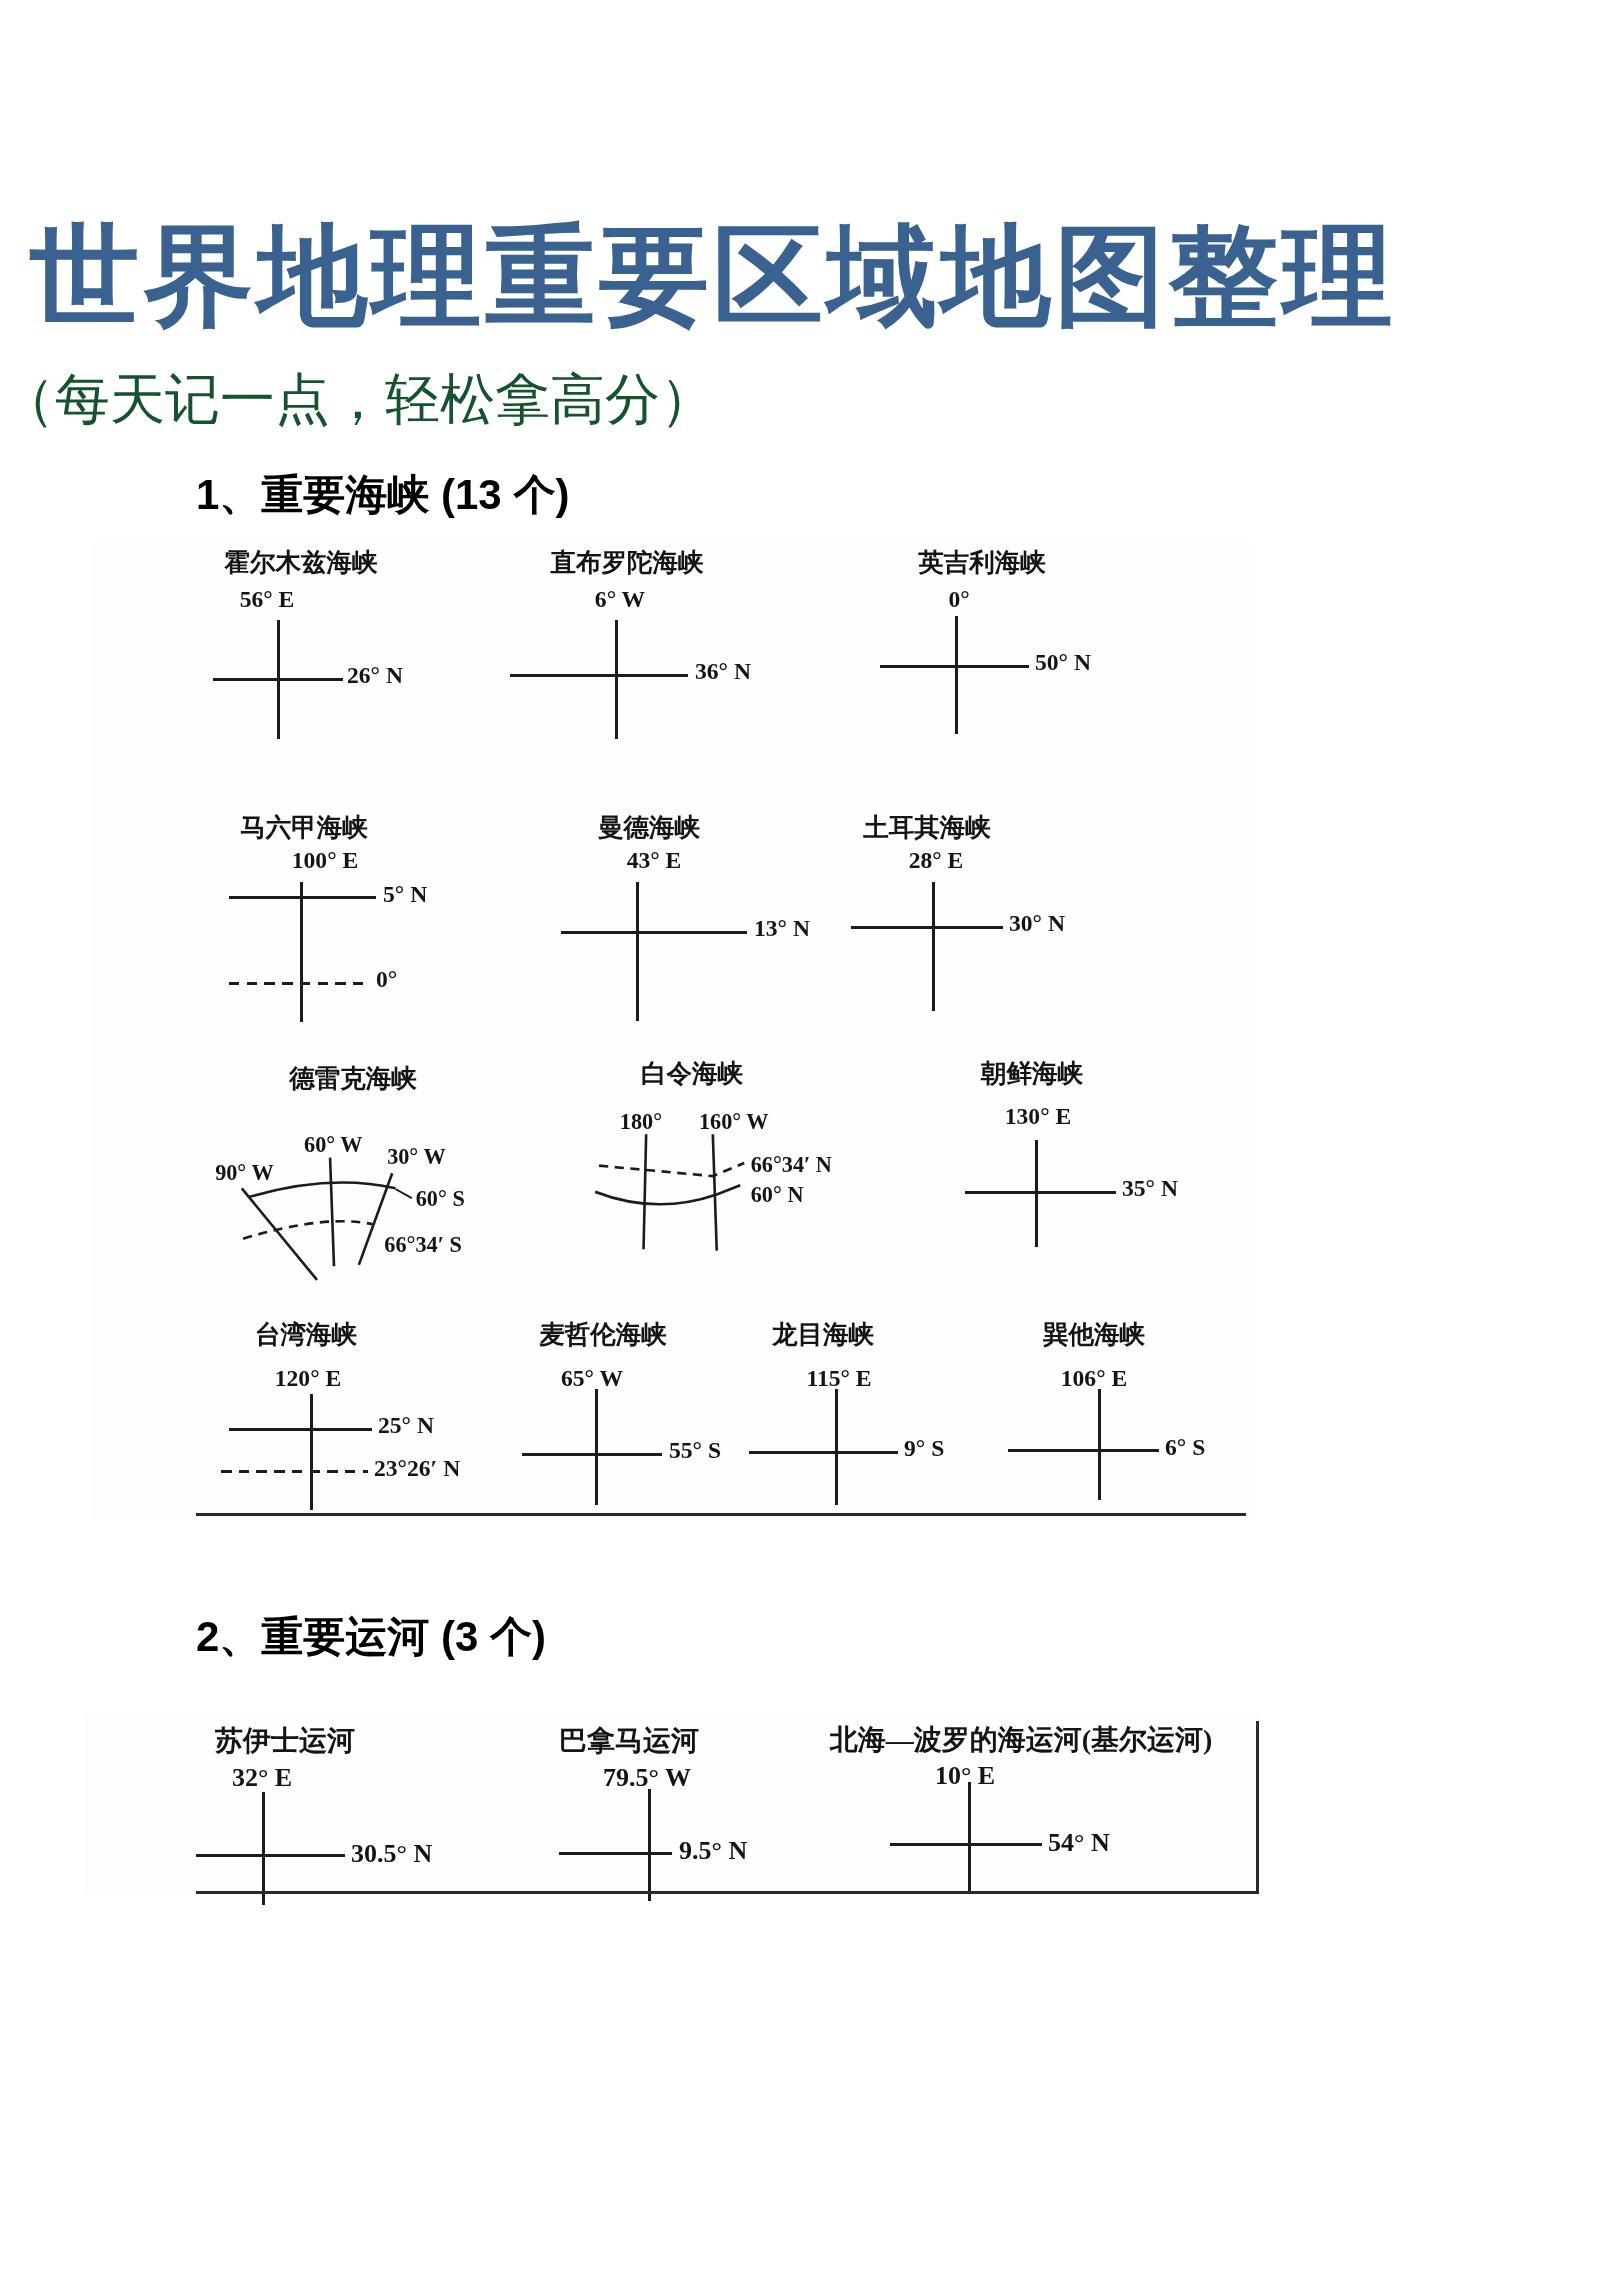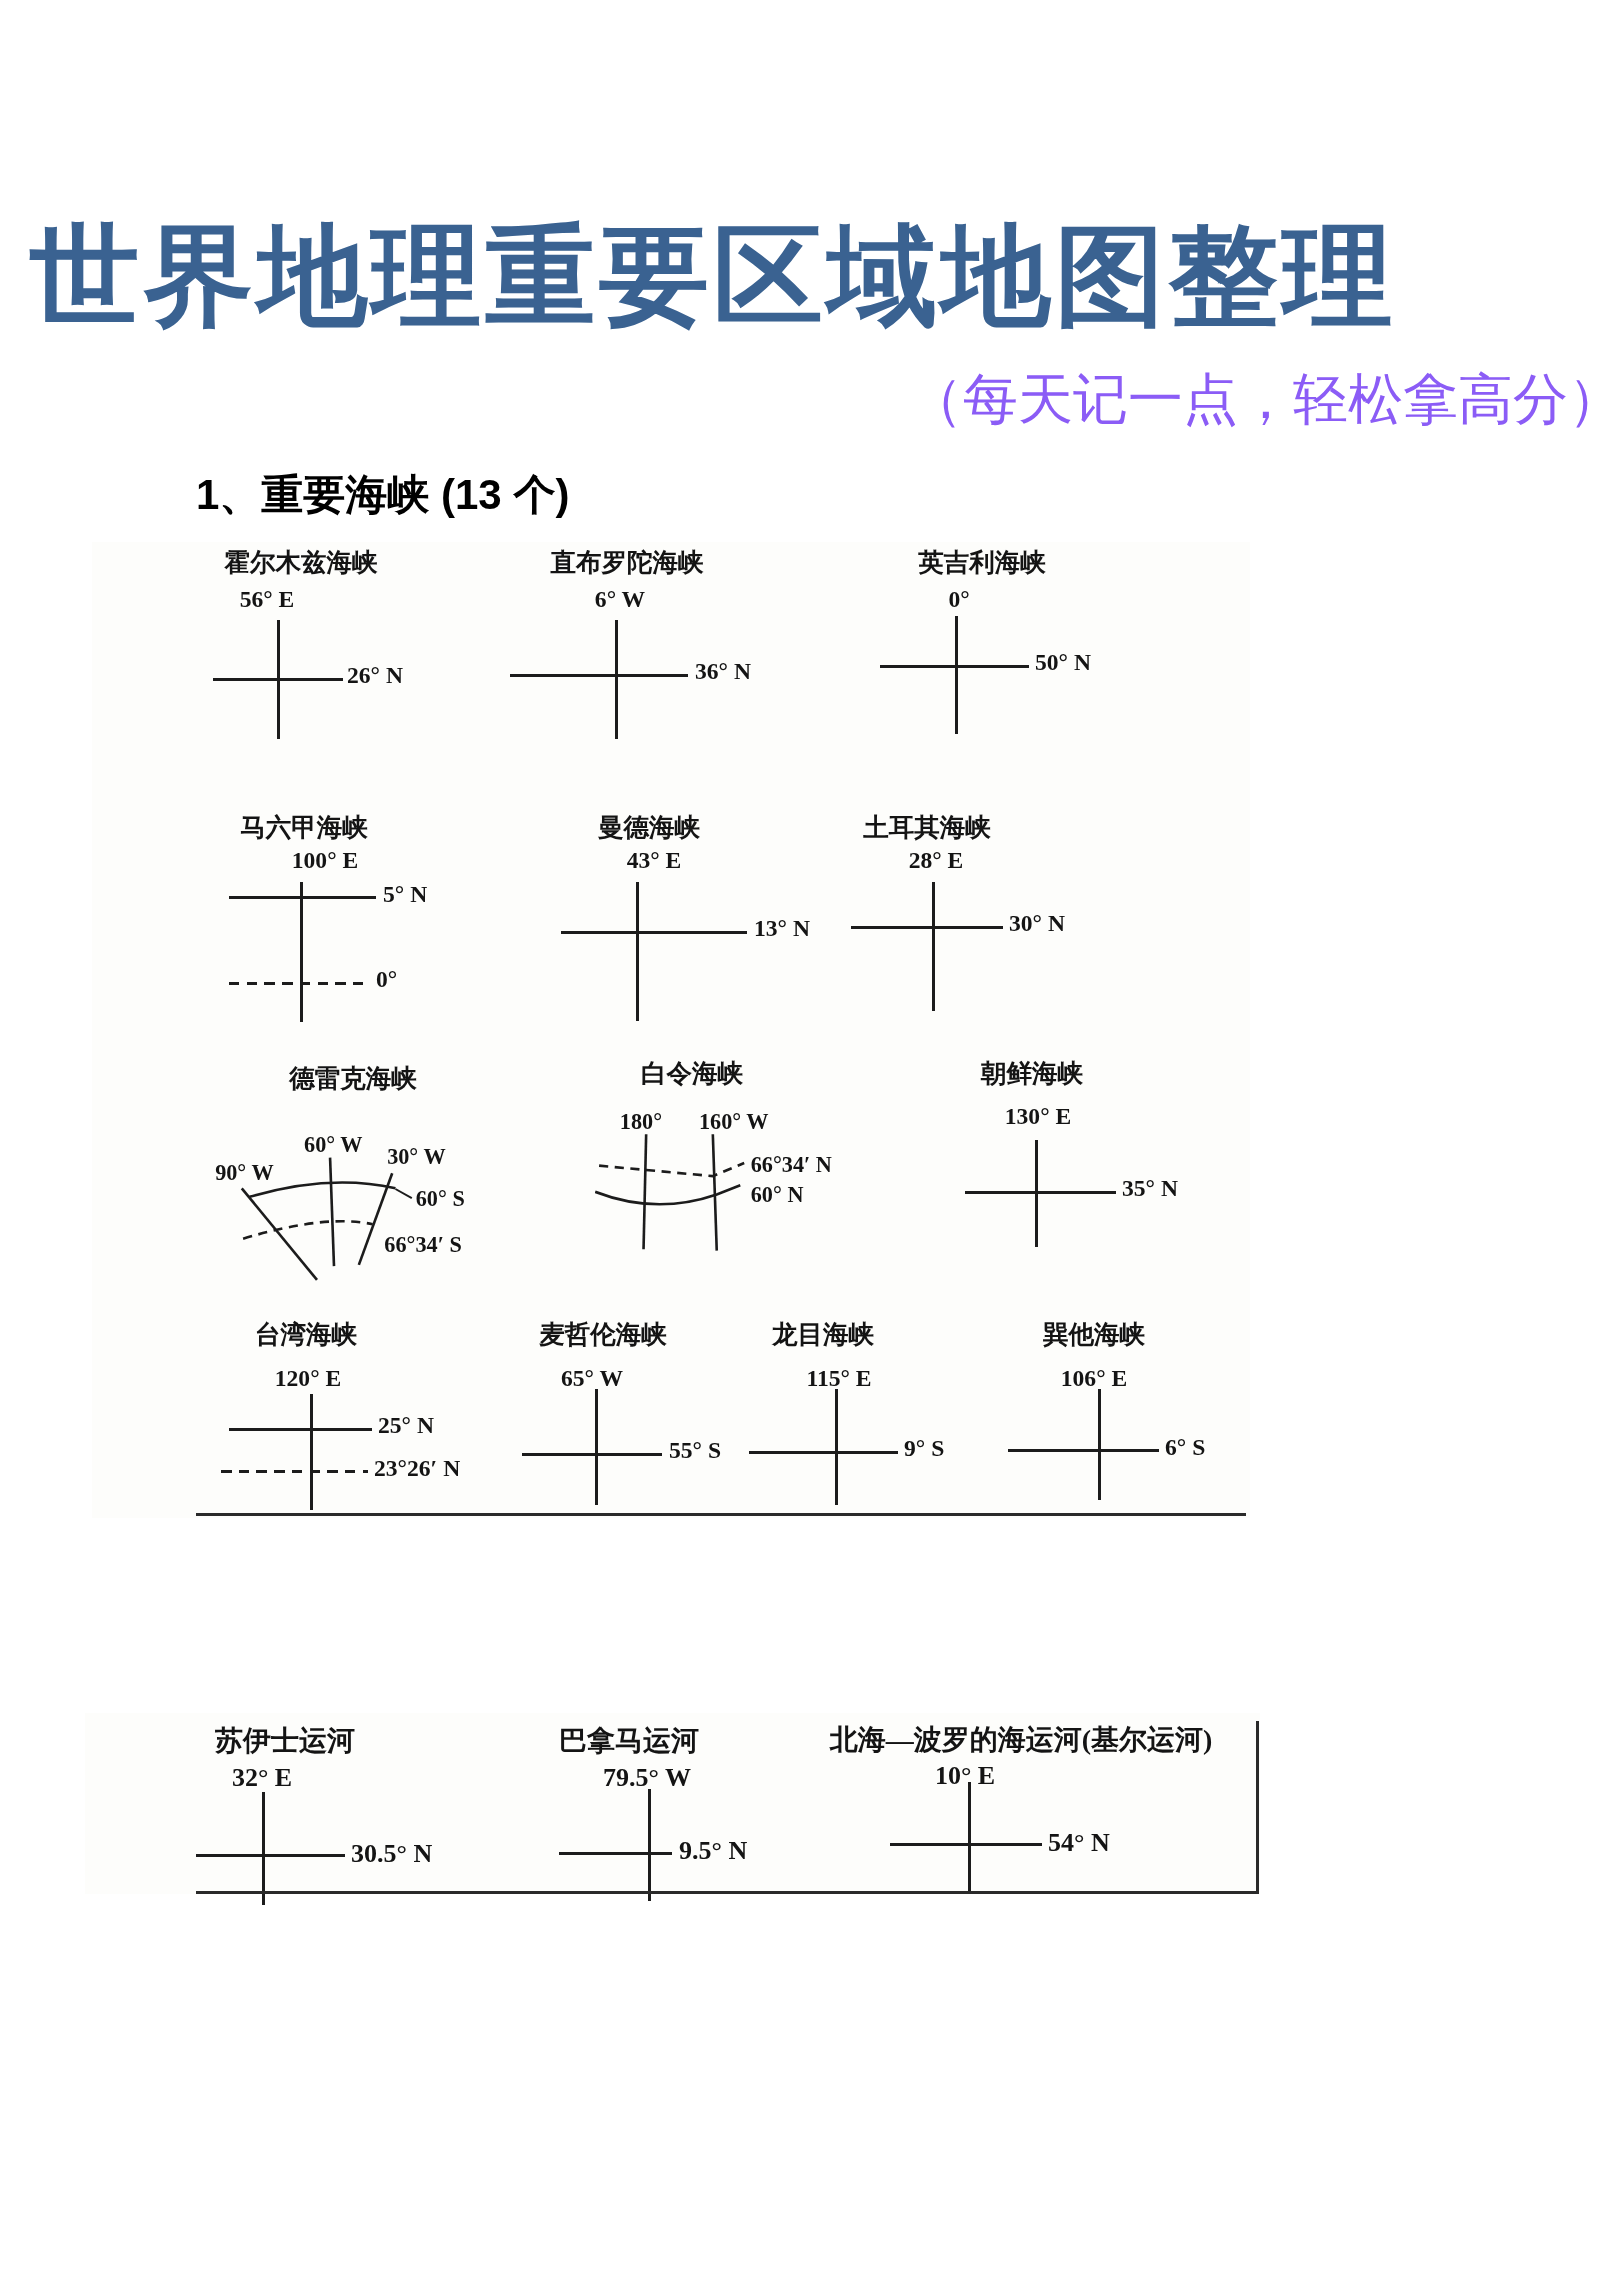--- a/index.html
+++ b/index.html
@@ -1,21 +1,21 @@
 <!DOCTYPE html>
 <html style="font-size:10.5px"><head>
 <meta charset="utf-8">
 <style>
   html,body{margin:0;padding:0;background:#ffffff;}
   .page{position:relative;width:1623px;height:2295px;background:#ffffff;overflow:hidden;
         font-family:"Liberation Serif","DejaVu Serif",serif;color:#111;}
   .doc-title{position:absolute;left:0;top:217px;width:1426px;text-align:center;
         font-size:110px;font-weight:700;letter-spacing:3.9px;line-height:1.1;}
-  .doc-subtitle{position:absolute;left:0;top:368px;width:1623px;text-align:right;
-        font-size:55px;font-weight:400;color:#8b5cf6;line-height:1.15;}
+  .doc-subtitle{position:absolute;left:0;top:368px;width:1623px;text-align:left;
+        font-size:55px;font-weight:400;color:#14532d;line-height:1.15;}
   .sec-heading{position:absolute;left:196px;white-space:nowrap;
         font-family:"Liberation Sans","DejaVu Sans",sans-serif;
         font-size:42px;font-weight:700;color:#000;line-height:1.1;}
   .scanbox{position:absolute;background:#fdfdfb;}
   .nm{position:absolute;white-space:nowrap;font-size:25.5px;font-weight:700;color:#141414;line-height:1.15;}
   .co{position:absolute;white-space:nowrap;font-size:23.6px;font-weight:600;color:#141414;line-height:1.15;}
   .ctr{transform:translateX(-50%);}
   .vline{position:absolute;width:2.6px;background:#1c1c1c;}
   .hline{position:absolute;height:3.3px;background:#1c1c1c;}
   .dash{position:absolute;height:3.3px;
@@ -129,20 +129,21 @@
   <div class="co" style="left:904px;top:1435px;">9° S</div>
 
   <div class="nm ctr" style="left:1094px;top:1320px;">巽他海峡</div>
   <div class="co ctr" style="left:1094px;top:1365px;">106° E</div>
   <div class="vline" style="left:1098px;top:1389px;height:111px;"></div>
   <div class="hline" style="left:1008px;top:1449px;width:151px;"></div>
   <div class="co" style="left:1165px;top:1434px;">6° S</div>
 
   <div class="border-line" style="left:196px;top:1513px;width:1050px;height:2.6px;"></div>
 
+  <div class="sec-heading" style="top:1614px;">2、重要运河 (3 个)</div>
 
   <div class="scanbox big" style="left:85px;top:1713px;width:1175px;height:181px;"></div>
 
   <div class="nm ctr big" style="left:285px;top:1725px;font-size:28px;">苏伊士运河</div>
   <div class="co ctr" style="left:262px;top:1763px;font-size:26px;">32° E</div>
   <div class="vline" style="left:262px;top:1792px;height:113px;"></div>
   <div class="hline" style="left:196px;top:1854px;width:149px;"></div>
   <div class="co" style="left:351px;top:1839px;font-size:26px;">30.5° N</div>
 
   <div class="nm ctr" style="left:629px;top:1725px;font-size:28px;">巴拿马运河</div>

